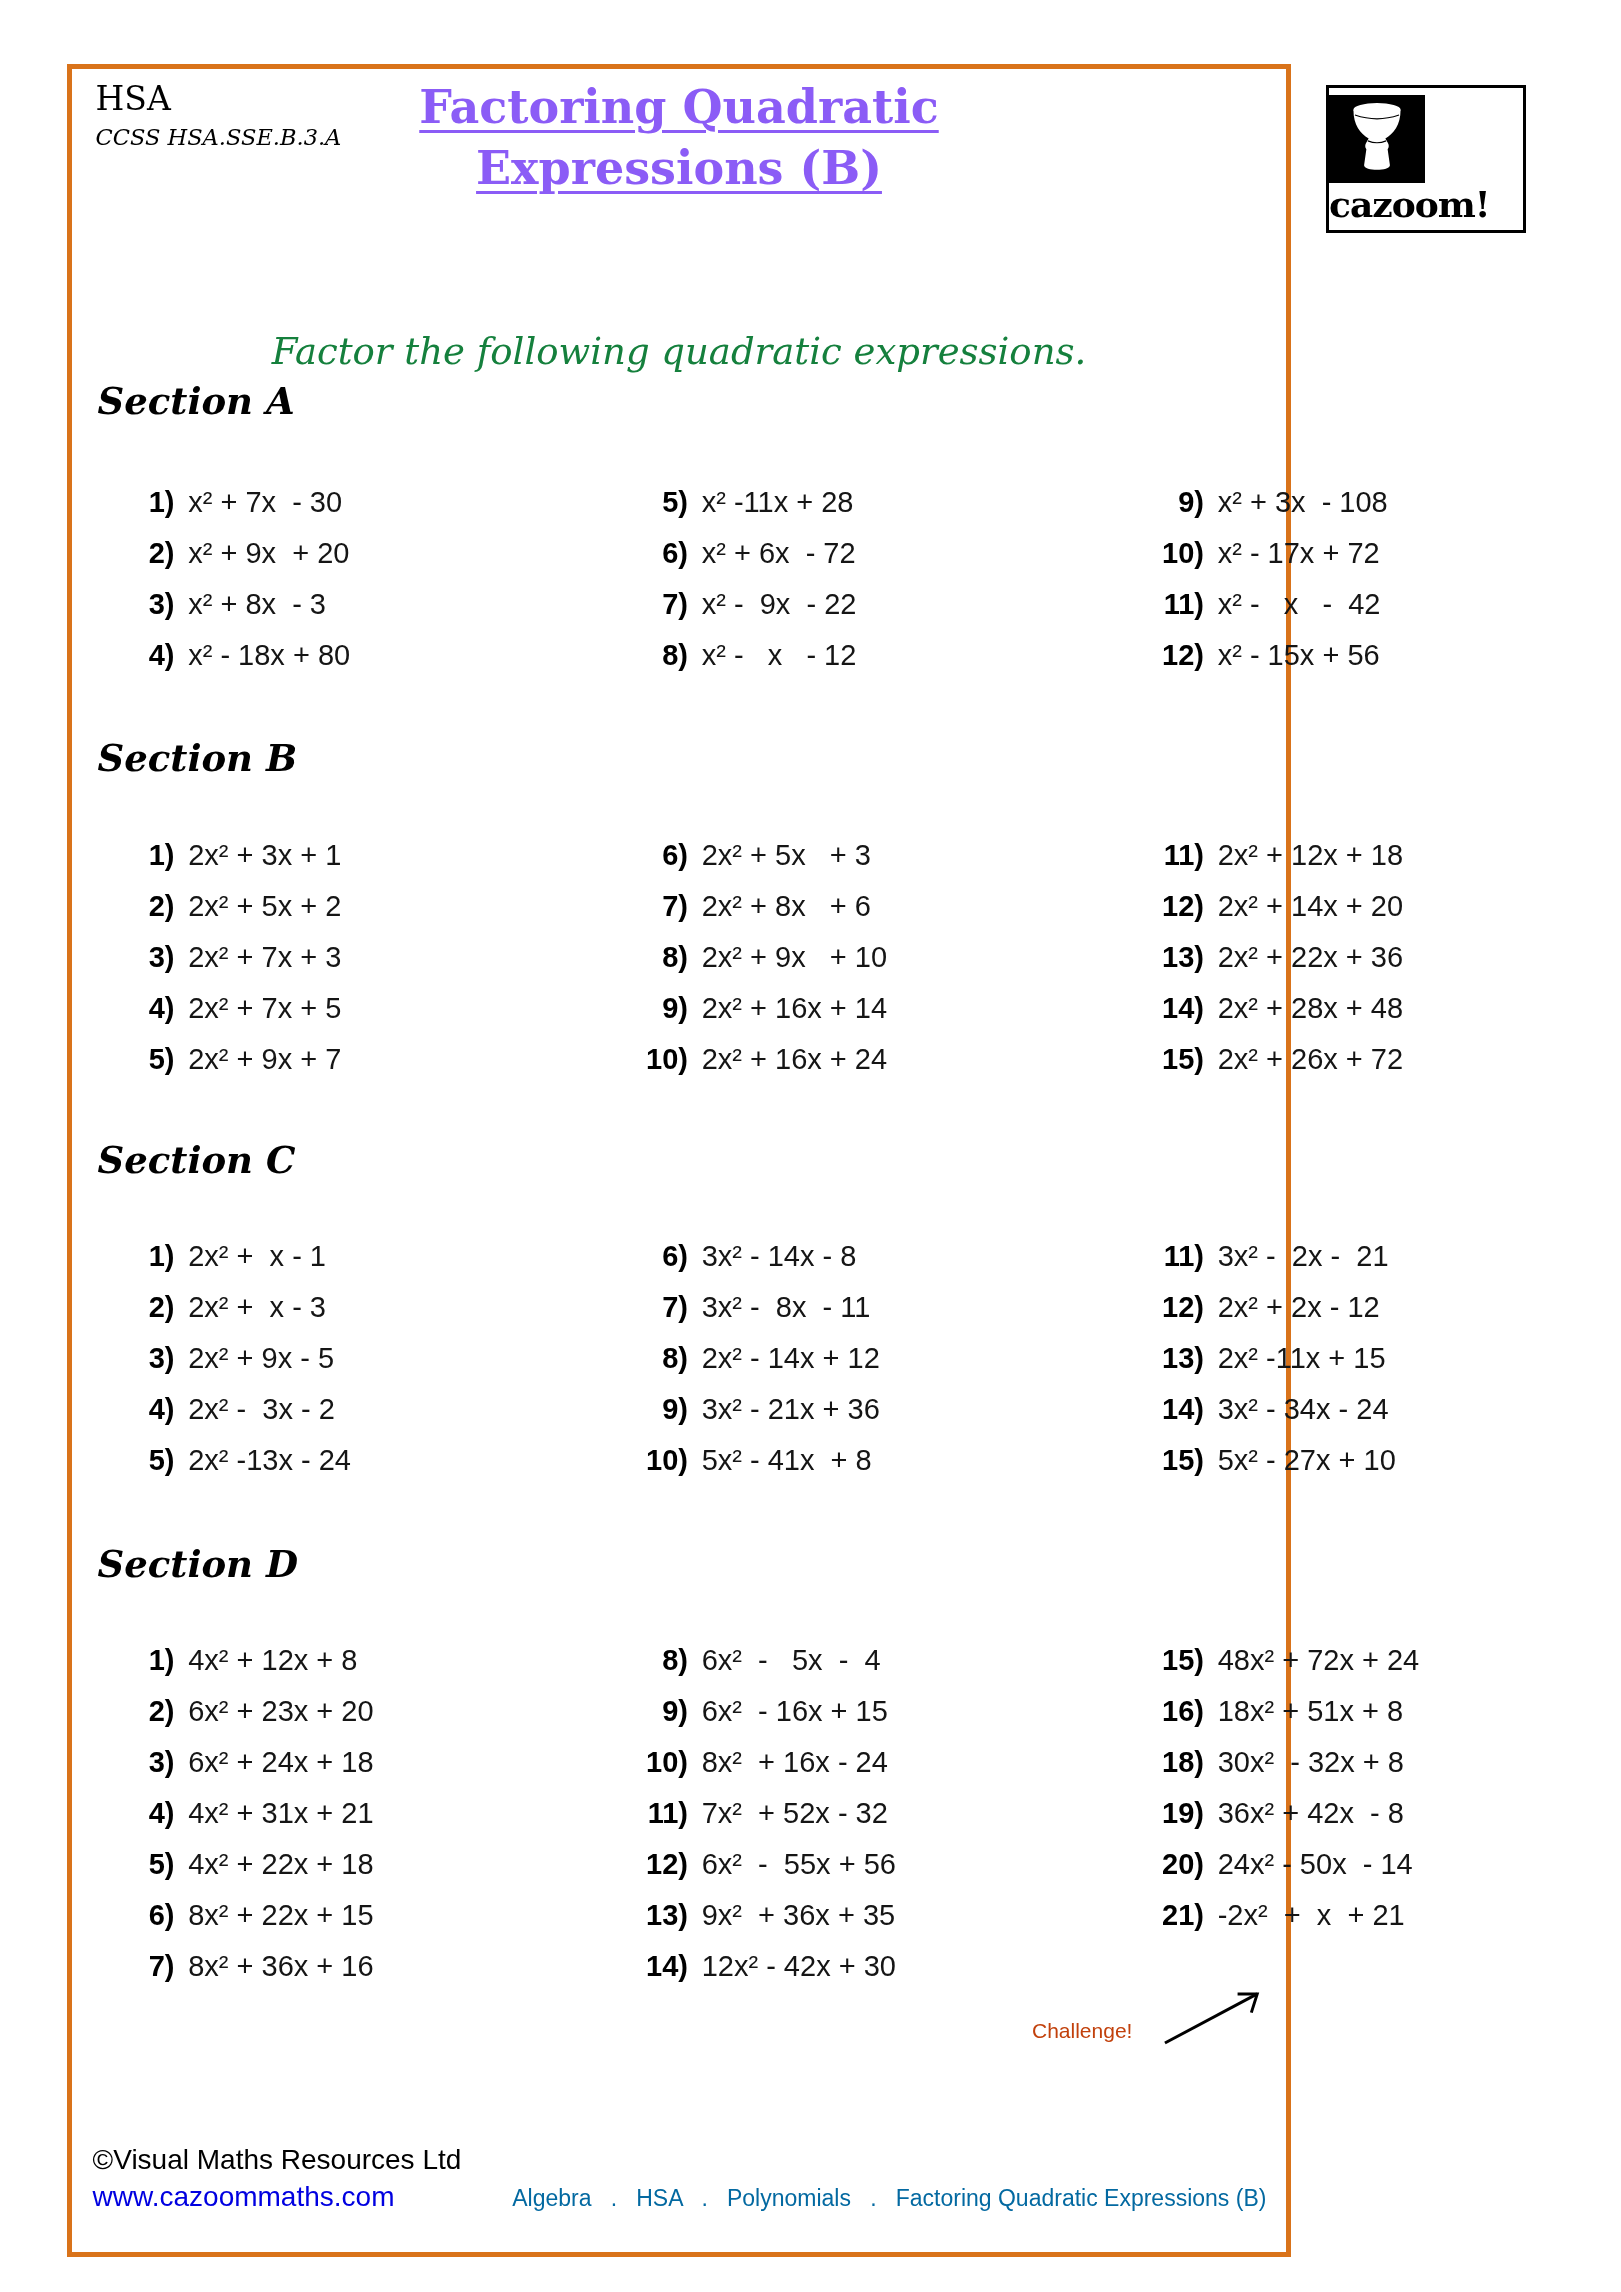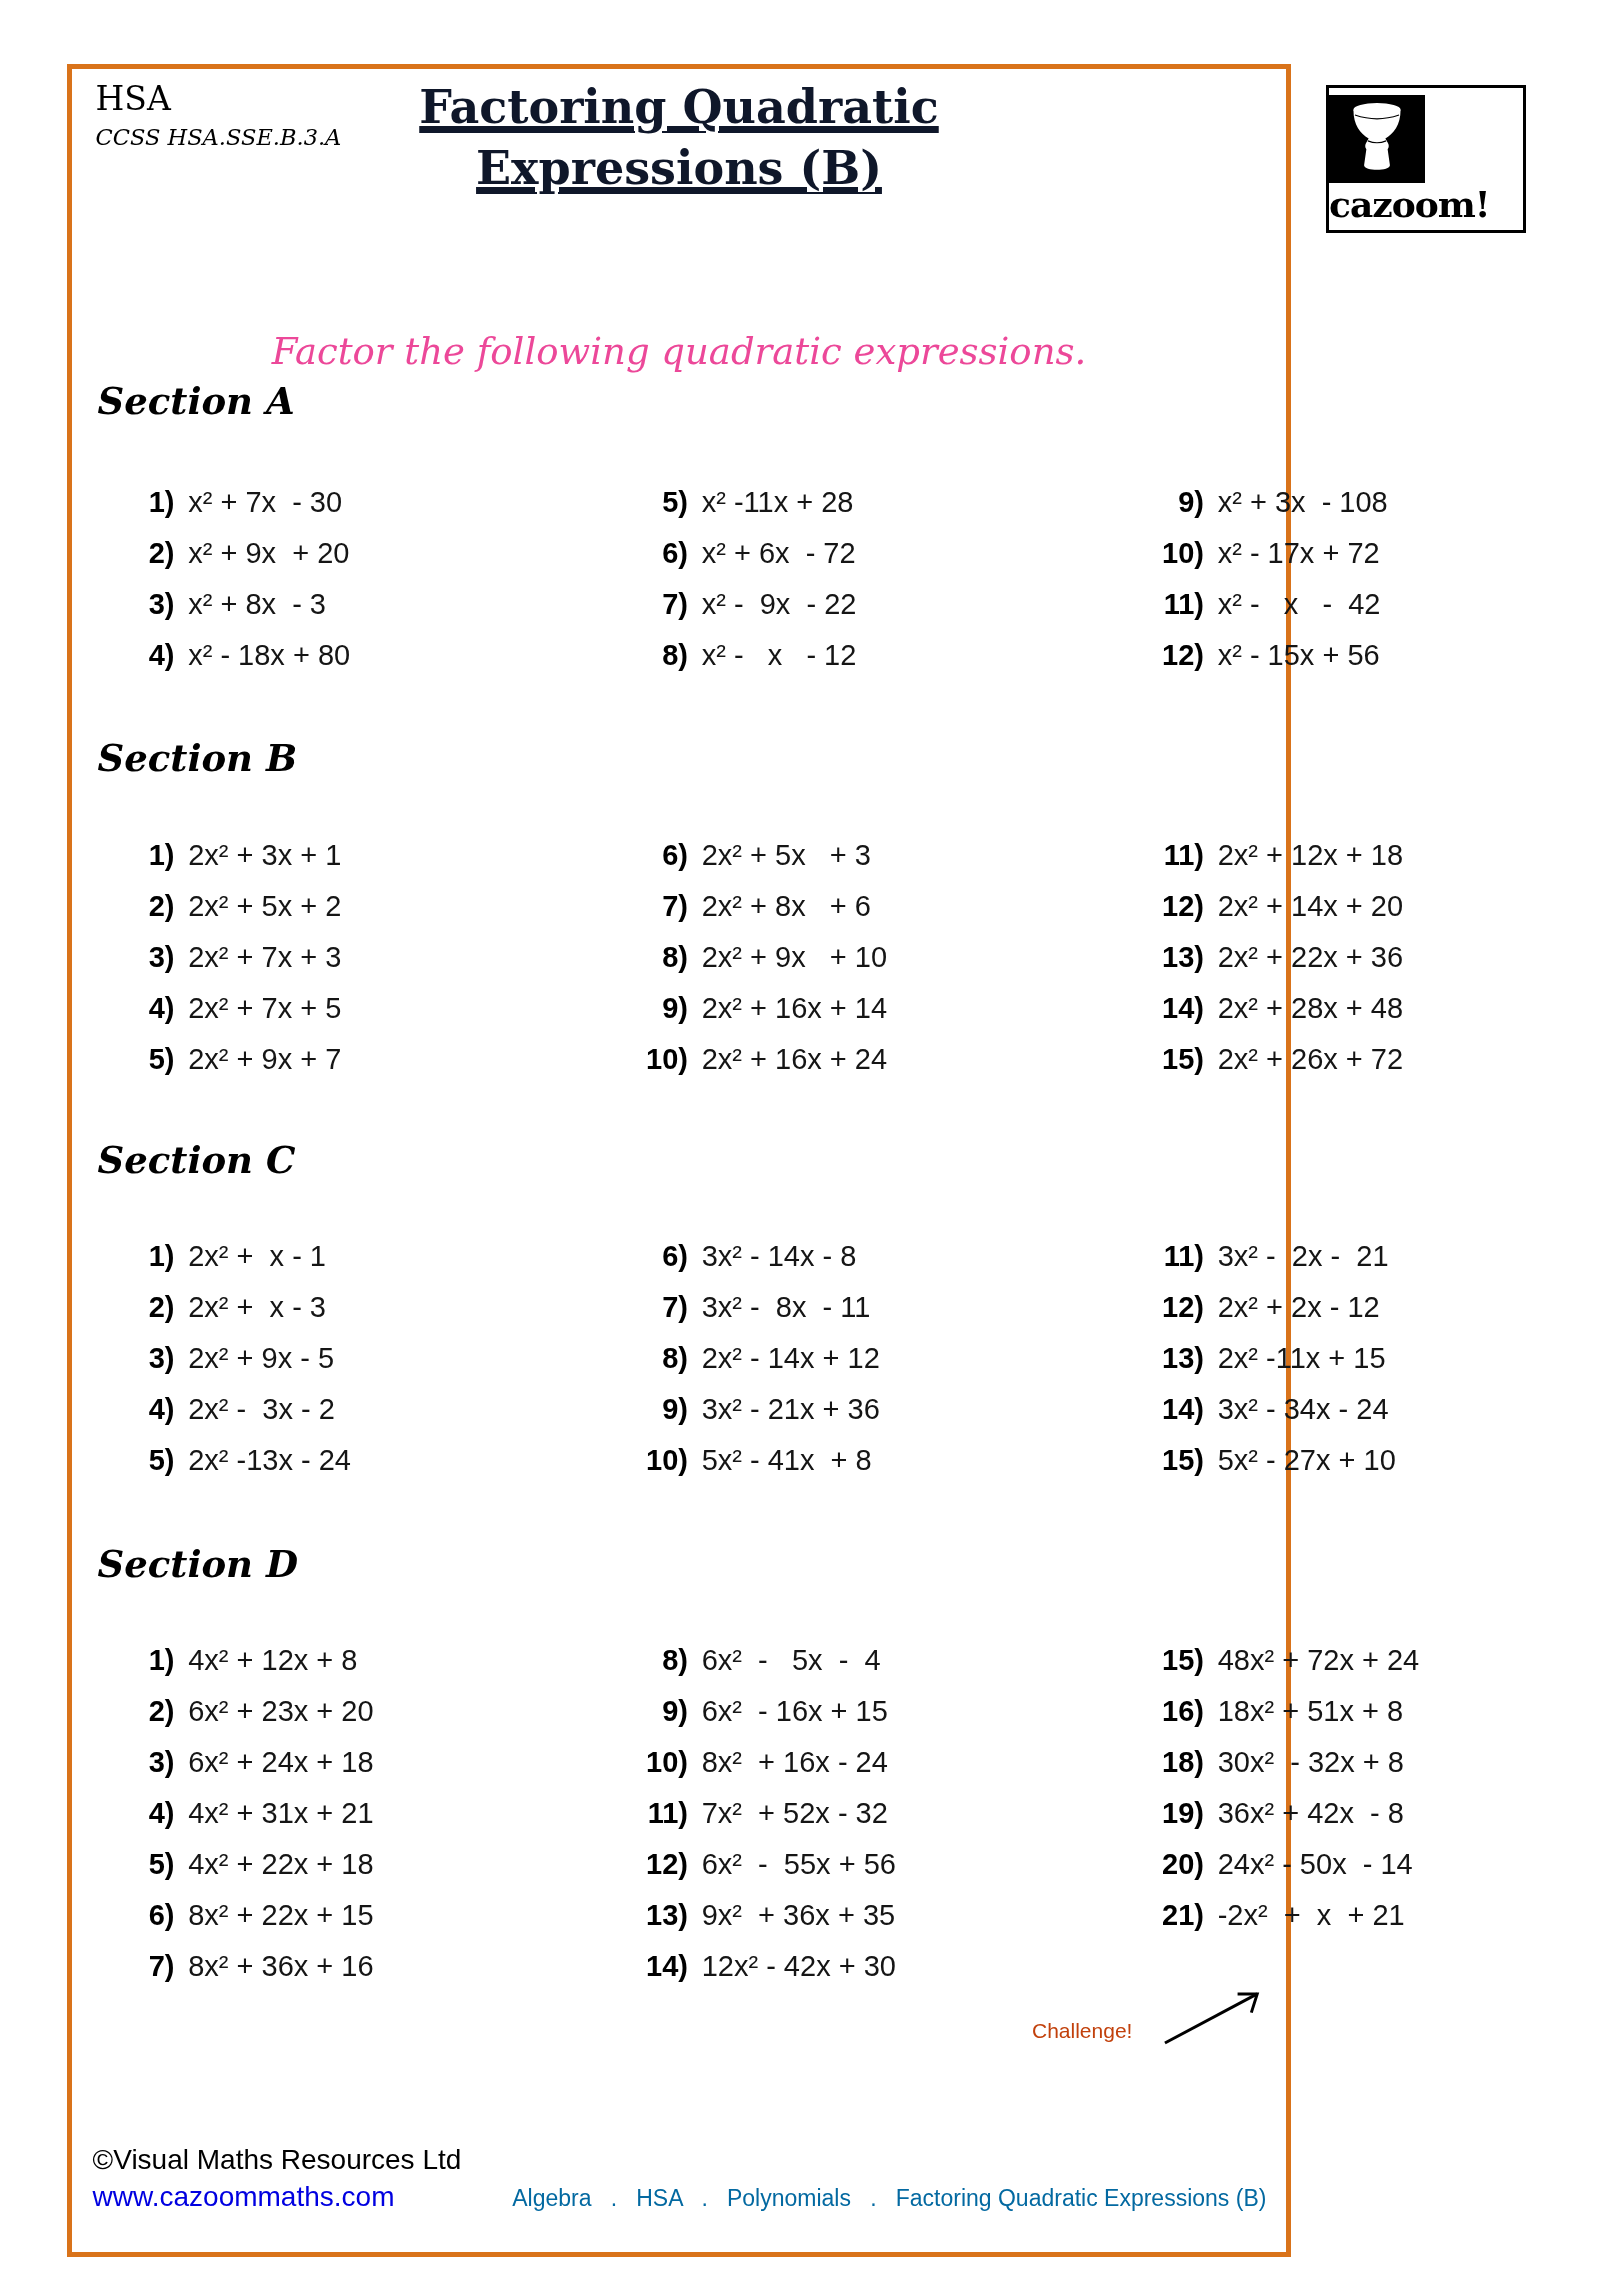--- a/index.html
+++ b/index.html
@@ -9,31 +9,31 @@
     -webkit-font-smoothing:antialiased;
   }
   .frame{
     position:absolute;left:67px;top:64px;width:1224px;height:2193px;
     border:5.9px solid #D9731A;box-sizing:border-box;background:#fff;
   }
   
   .course{position:absolute;left:23.5px;top:9.8px;font:400 33px "DejaVu Serif", serif;color:#000;}
   .standard{position:absolute;left:23.5px;top:55px;font:italic 400 22.5px "DejaVu Serif", serif;color:#000;}
   .title{position:absolute;left:0;top:7.8px;width:100%;text-align:center;}
-  .title .tline{font:700 46px "DejaVu Serif", serif;line-height:61px;color:#0f172a;text-decoration:underline;}
+  .title .tline{font:700 46px "DejaVu Serif", serif;line-height:61px;color:#8b5cf6;}
   .title .tline span{text-decoration:underline;text-decoration-thickness:2.9px;text-underline-offset:6.9px;}
   
   .logo{position:absolute;left:1254px;top:15.7px;width:200px;height:148px;border:3.9px solid #000;
         box-sizing:border-box;background:#fff;display:flex;flex-direction:column;align-items:flex-start;}
   .logo-img{width:96px;height:88px;background:#000;margin-top:6.9px;display:flex;align-items:center;justify-content:center;}
   .logo-img svg{display:block;}
   .logo-text{font:700 36px "DejaVu Serif", serif;letter-spacing:-1px;color:#000;line-height:43px;}
   
   .instruction{position:absolute;left:0;top:261px;width:100%;text-align:center;
-               font:italic 400 37px "DejaVu Serif", serif;color:#ec4899;}
+               font:italic 400 37px "DejaVu Serif", serif;color:#15803d;}
   
   .sec-heading{position:absolute;left:25.5px;font:italic 700 37px "DejaVu Serif", serif;color:#000;}
   #secA-h{top:310px} #secB-h{top:667px} #secC-h{top:1069px} #secD-h{top:1473px}
   
   .col{position:absolute;width:490px;}
   .c1{left:26.5px} .c2{left:540px} .c3{left:1056px}
   .rows-a{top:408px} .rows-b{top:761px} .rows-c{top:1162px} .rows-d{top:1566px}
   .row{height:51px;line-height:51px;white-space:pre;font-size:29px;color:#151515;}
   .num{display:inline-block;width:76px;text-align:right;font-weight:700;margin-right:13.7px;color:#000;}
   

